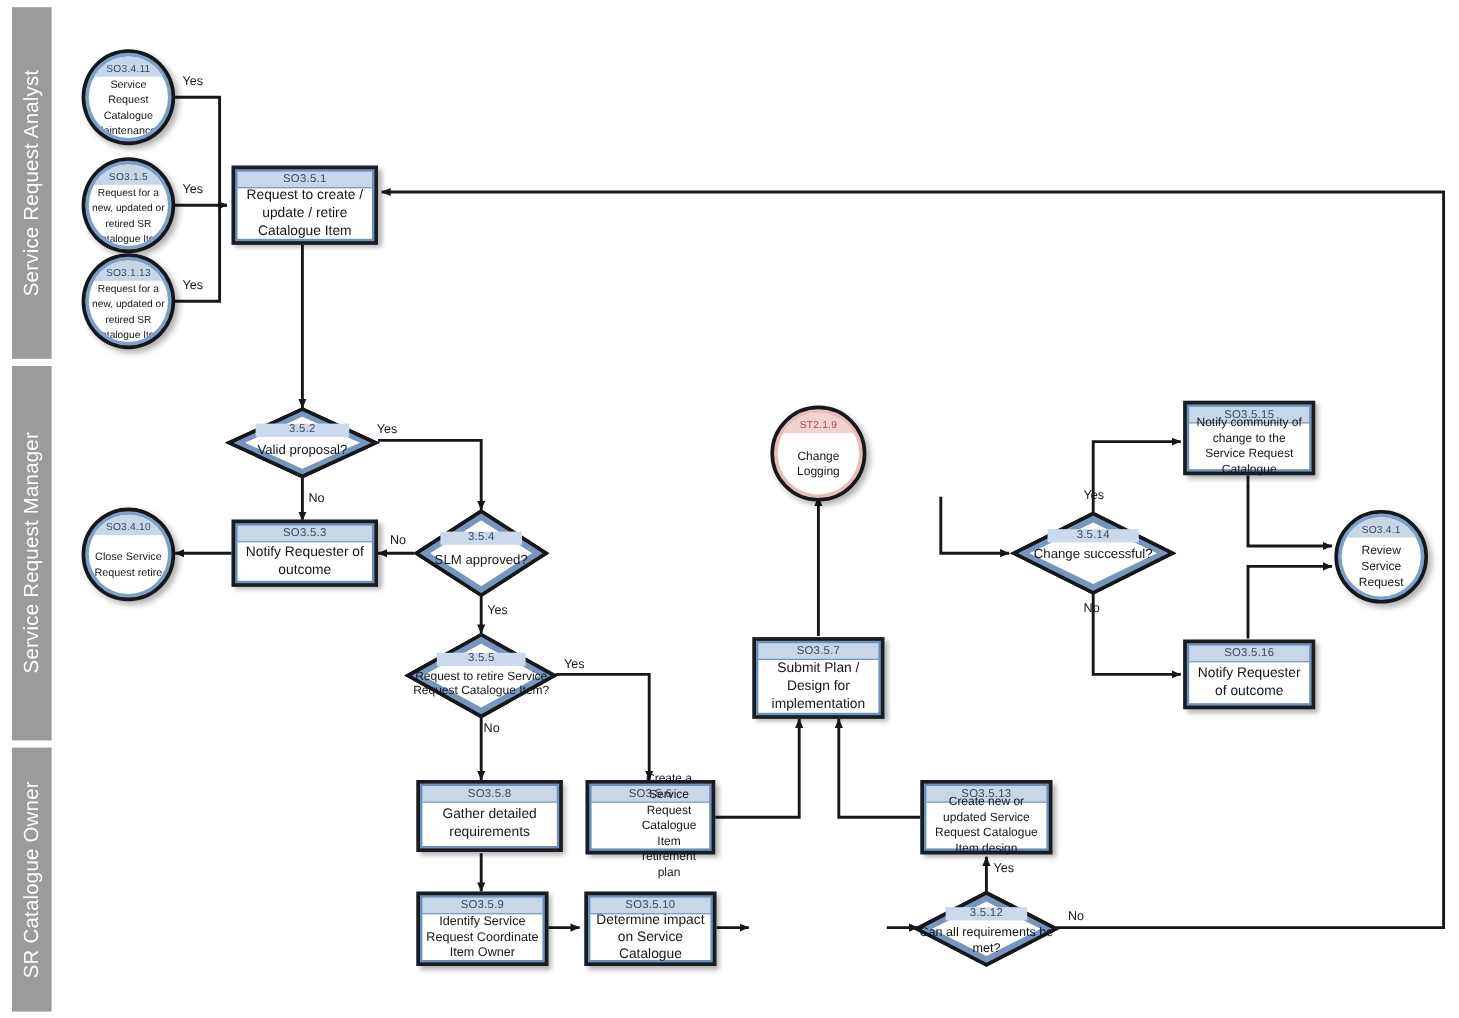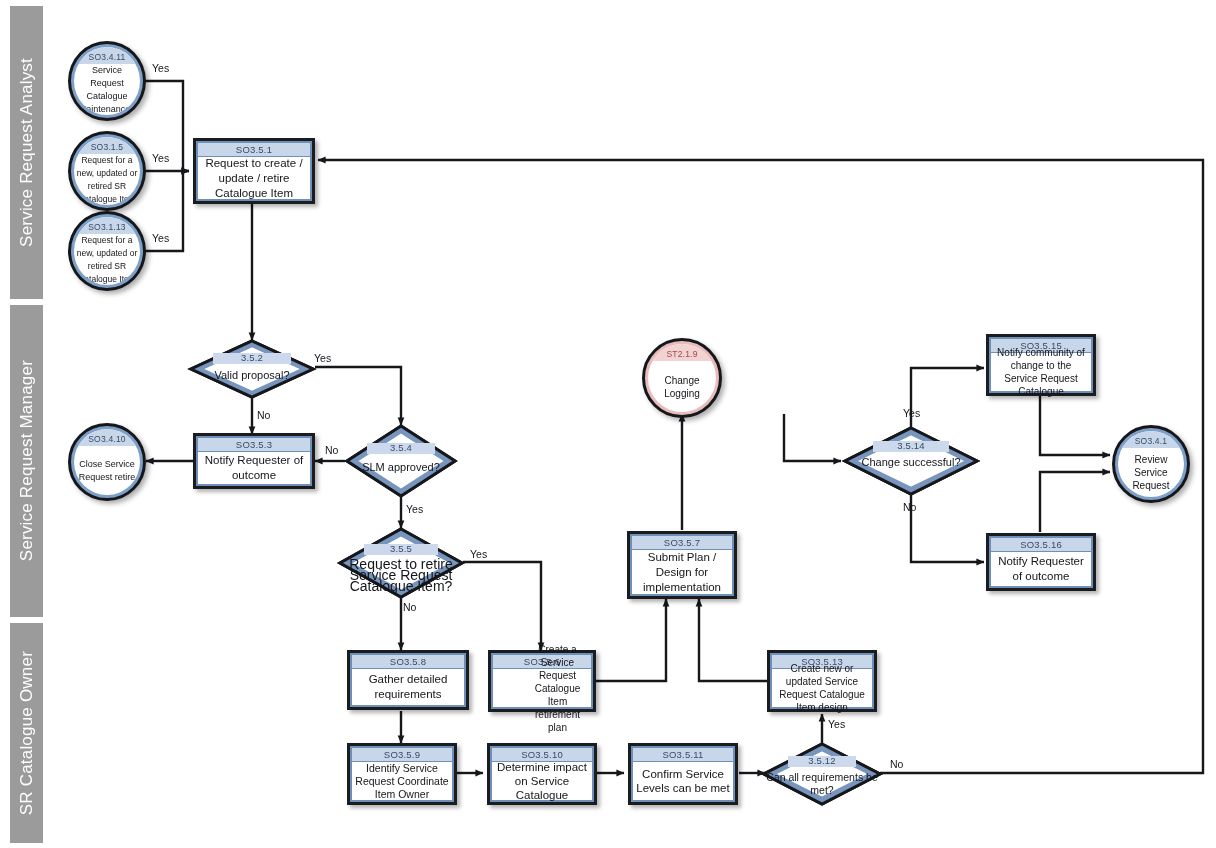--- a/index.html
+++ b/index.html
@@ -306,21 +306,21 @@
   </div>
 
   <div class="diam" style="left:338px;top:527px;width:126px;height:72px;">
     <svg width="126" height="72">
       <polygon points="63,2 124,36 63,70 2,36" fill="#ffffff" stroke="#15171b" stroke-width="3"></polygon>
       <polygon points="63,6 118,36 63,66 8,36" fill="none" stroke="#7795bd" stroke-width="6"></polygon>
       <polygon points="63,2 124,36 63,70 2,36" fill="none" stroke="#15171b" stroke-width="3"></polygon>
     </svg>
     <div style="position:absolute;left:26px;top:17px;width:74px;height:11px;background:#ccd9ec;"></div>
     <div class="dlabel" style="top:16px;">3.5.5</div>
-    <div class="dtext" style="top:32px;font-size:14px;line-height:11px;">Request to retire Service Request Catalogue Item?</div>
+    <div class="dtext" style="top:32px;font-size:10px;line-height:11px;">Request to retire Service Request Catalogue Item?</div>
   </div>
 
   <div class="node circ pink" style="left:642px;top:338px;width:80px;height:80px;font-size:10px;">
     <div class="circ-inner">
       <div class="hdr">ST2.1.9</div>
       <div class="bdy">Change Logging</div>
     </div>
   </div>
 
 
@@ -384,24 +384,20 @@
   <div class="node rect" style="left:347px;top:743px;width:110px;height:62px;">
     <div class="hdr">SO3.5.9</div>
     <div class="bdy" style="height:38px;font-size:10.5px;line-height:13px;">Identify Service Request Coordinate Item Owner</div>
   </div>
 
   <div class="node rect" style="left:487px;top:743px;width:110px;height:62px;">
     <div class="hdr">SO3.5.10</div>
     <div class="bdy" style="height:38px;font-size:11.5px;line-height:14px;">Determine impact on Service Catalogue</div>
   </div>
 
-  <div class="node rect" style="left:628px;top:743px;width:110px;height:62px;">
-    <div class="hdr">SO3.5.11</div>
-    <div class="bdy" style="height:38px;font-size:11.5px;line-height:14px;">Confirm Service Levels can be met</div>
-  </div>
 
   <div class="diam" style="left:762px;top:742px;width:120px;height:64px;">
     <svg width="120" height="64">
       <polygon points="60,2 118,32 60,62 2,32" fill="#ffffff" stroke="#15171b" stroke-width="3"></polygon>
       <polygon points="60,6 112,32 60,58 8,32" fill="none" stroke="#7795bd" stroke-width="6"></polygon>
       <polygon points="60,2 118,32 60,62 2,32" fill="none" stroke="#15171b" stroke-width="3"></polygon>
     </svg>
     <div style="position:absolute;left:26px;top:14px;width:68px;height:11px;background:#ccd9ec;"></div>
     <div class="dlabel" style="top:13px;">3.5.12</div>
     <div class="dtext" style="top:29px;font-size:10.5px;line-height:13px;">Can all requirements be met?</div>

